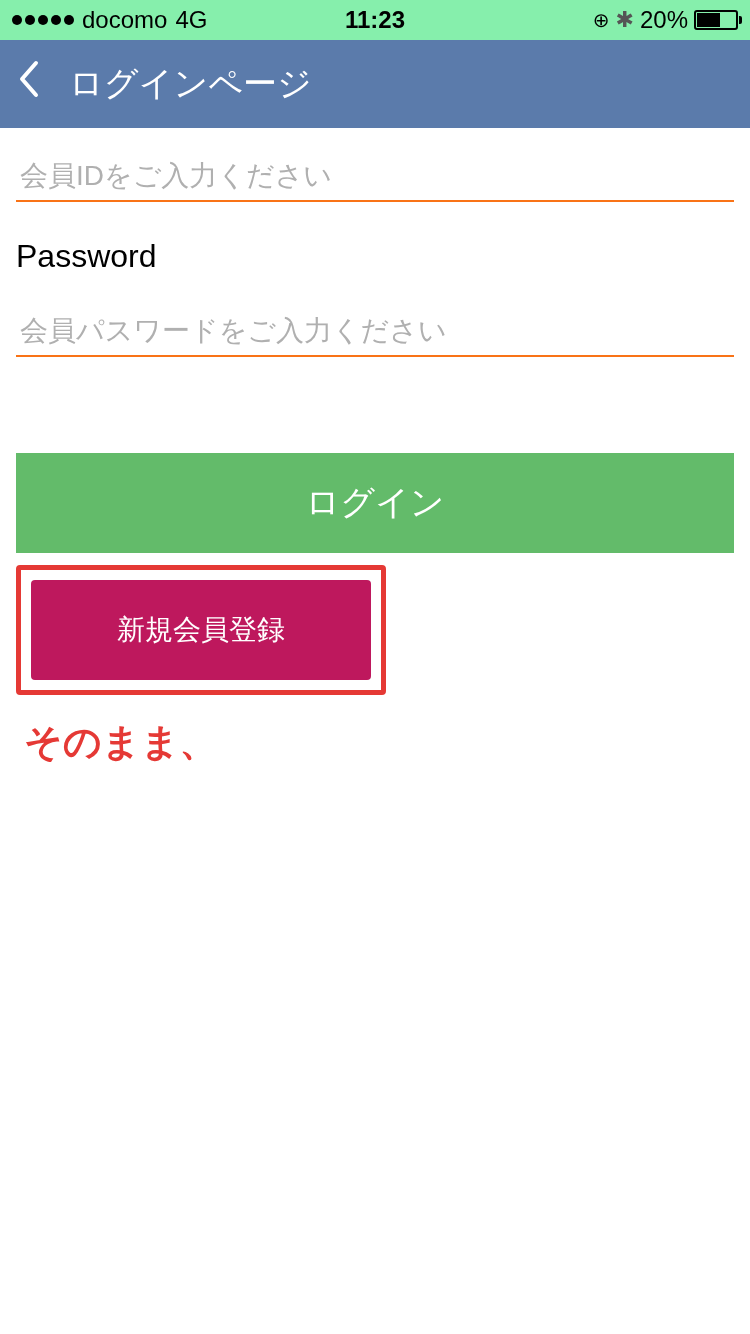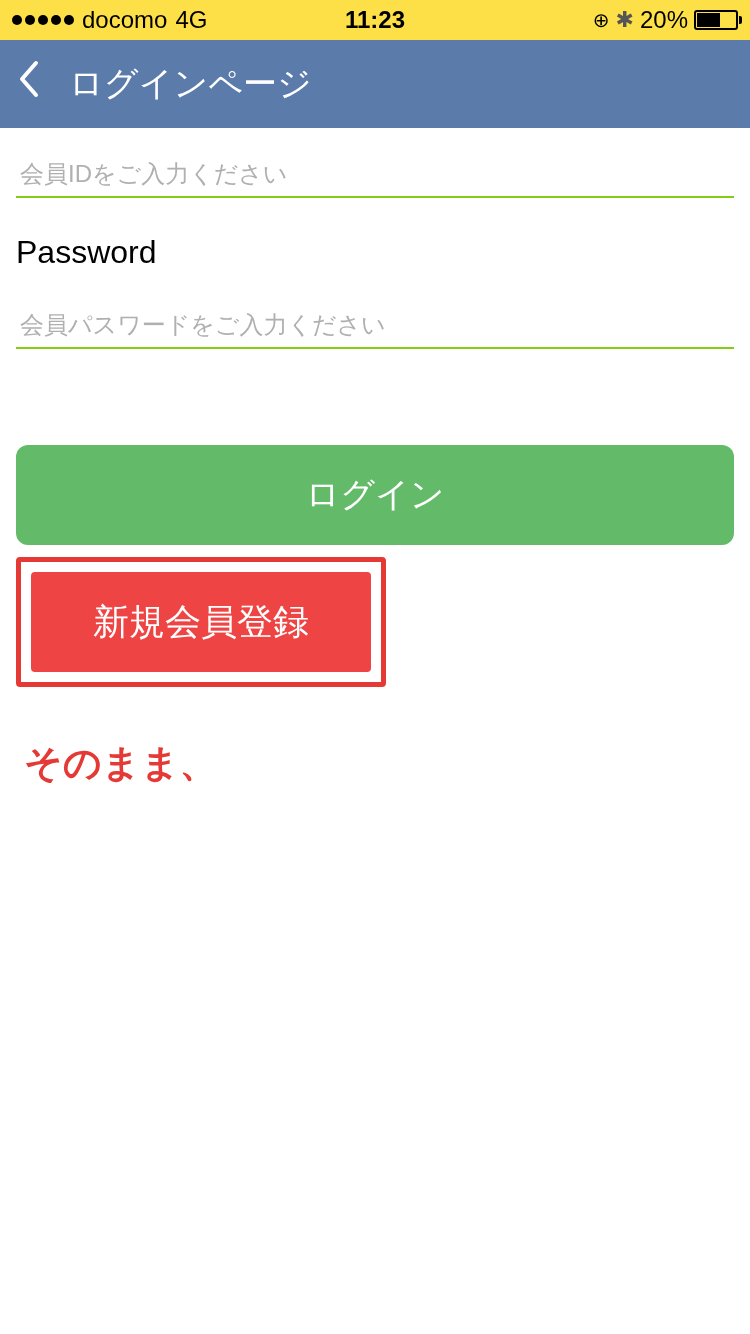--- a/index.html
+++ b/index.html
@@ -9,21 +9,21 @@
     }
     body {
       width: 750px;
       height: 1334px;
       font-family: -apple-system, "Hiragino Sans", "Hiragino Kaku Gothic ProN", sans-serif;
       background: #ffffff;
       position: relative;
     }
     .status-bar {
       height: 40px;
-      background: #fde047;
+      background: #86efac;
       display: flex;
       align-items: center;
       justify-content: space-between;
       padding: 0 12px;
       color: #000;
       font-size: 24px;
     }
     .status-left {
       display: flex;
       align-items: center;
@@ -100,59 +100,59 @@
       margin-bottom: 36px;
     }
     .field-label {
       font-size: 32px;
       color: #000;
       margin-bottom: 32px;
     }
     .field-input {
       width: 100%;
       border: none;
-      border-bottom: 2px solid #84cc16;
-      font-size: 24px;
+      border-bottom: 2px solid #f97316;
+      font-size: 28px;
       padding: 8px 4px;
       outline: none;
       color: #000;
     }
     .field-input::placeholder {
       color: #b0b0b0;
     }
     .login-button {
       width: 100%;
       height: 100px;
       background: #63bb6a;
       color: #fff;
       border: none;
-      border-radius: 12px;
+      border-radius: 0;
       font-size: 34px;
       margin-top: 60px;
       cursor: pointer;
     }
     .highlight-box {
       border: 5px solid #e53935;
       border-radius: 4px;
       padding: 10px;
       width: 370px;
       margin-top: 12px;
     }
     .register-button {
       width: 100%;
       height: 100px;
-      background: #ef4444;
+      background: #be185d;
       color: #fff;
       border: none;
       border-radius: 4px;
-      font-size: 36px;
+      font-size: 28px;
       cursor: pointer;
     }
     .annotation {
-      margin-top: 48px;
+      margin-top: 19px;
       font-size: 38px;
       color: #e53935;
       font-weight: 600;
       line-height: 1.5;
       padding-left: 8px;
     }
     .lock-icon {
       font-size: 20px;
     }
     .bt-icon {

